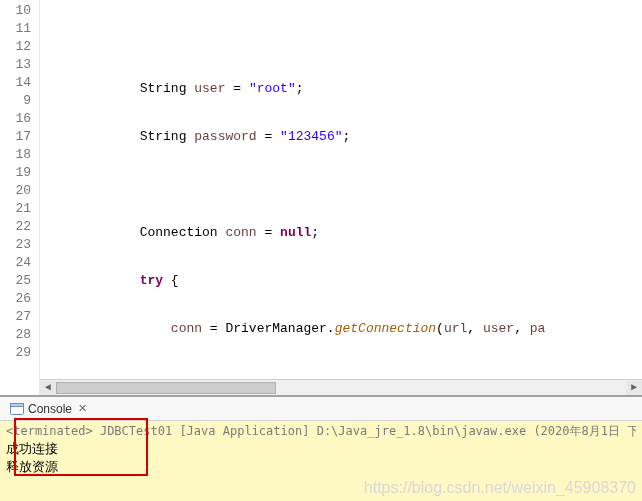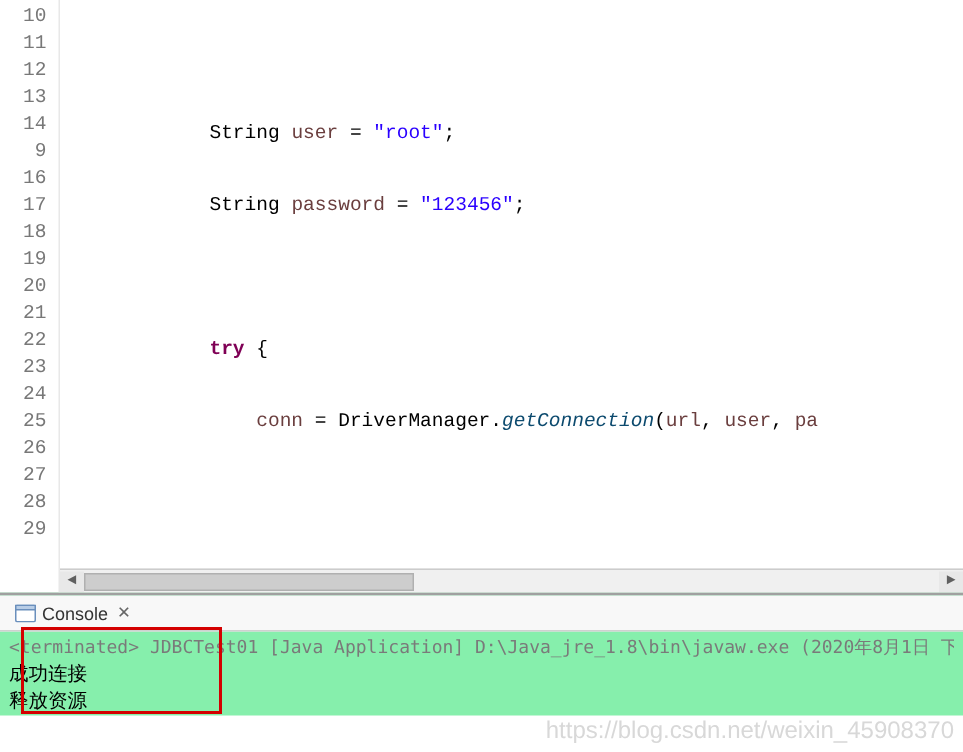--- a/index.html
+++ b/index.html
@@ -34,21 +34,21 @@
     flex: 1;
     padding-left: 6px;
     white-space: pre;
     padding-top: 2px;
     overflow: hidden;
   }
   .code-line { height: 18px; line-height: 18px; }
   .kw { color: #7f0055; font-weight: bold; }
   .str { color: #2a00ff; }
   .type { color: #000000; }
-  .method { font-style: italic; color: #0c4a6e; margin-top: 36px; }
+  .method { font-style: italic; color: #a16207; margin-top: 36px; }
   .var { color: #6a3e3e; }
   .hscroll {
     position: absolute;
     bottom: 0;
     left: 40px;
     right: 0;
     height: 16px;
     background: #f0f0f0;
     border-top: 1px solid #cccccc;
     display: flex;
@@ -57,22 +57,22 @@
   .hscroll .arrow {
     width: 16px; height: 14px;
     display: flex; align-items: center; justify-content: center;
     font-size: 10px; color: #606060;
     background: #e8e8e8;
   }
   .hscroll .track { flex: 1; height: 14px; background: #f0f0f0; position: relative; }
   .hscroll .thumb { position: absolute; left: 0; top: 1px; height: 12px; width: 220px; background: #cdcdcd; border: 1px solid #b0b0b0; }
   .console-panel {
     border-top: 2px solid #a0a0a0;
-    background: #86efac;
-    height: 82px;
+    background: #fef9c3;
+    height: 106px;
     font-family: "Microsoft YaHei", Tahoma, sans-serif;
     font-size: 12px;
   }
   .console-tab-bar {
     height: 24px;
     display: flex;
     align-items: center;
     padding-left: 4px;
     background: #f8f8f8;
     border-bottom: 1px solid #d0d0d0;
@@ -137,20 +137,21 @@
       <div>26</div>
       <div>27</div>
       <div>28</div>
       <div>29</div>
   </div>
   <div class="code">
     <div class="code-line"></div>
     <div class="code-line"><span>            </span><span class="type">String</span><span> </span><span class="var">user</span><span> = </span><span class="str">"root"</span><span>;</span></div>
     <div class="code-line"><span>            </span><span class="type">String</span><span> </span><span class="var">password</span><span> = </span><span class="str">"123456"</span><span>;</span></div>
     <div class="code-line"></div>
+    <div class="code-line"><span>            </span><span class="type">Connection</span><span> </span><span class="var">conn</span><span> = </span><span class="kw">null</span><span>;</span></div>
     <div class="code-line"><span>            </span><span class="kw">try</span><span> {</span></div>
     <div class="code-line"><span>                </span><span class="var">conn</span><span> = DriverManager.</span><span class="method">getConnection</span><span>(</span><span class="var">url</span><span>, </span><span class="var">user</span><span>, </span><span class="var">pa</span></div>
     
     
     
     
     
     
     
     

